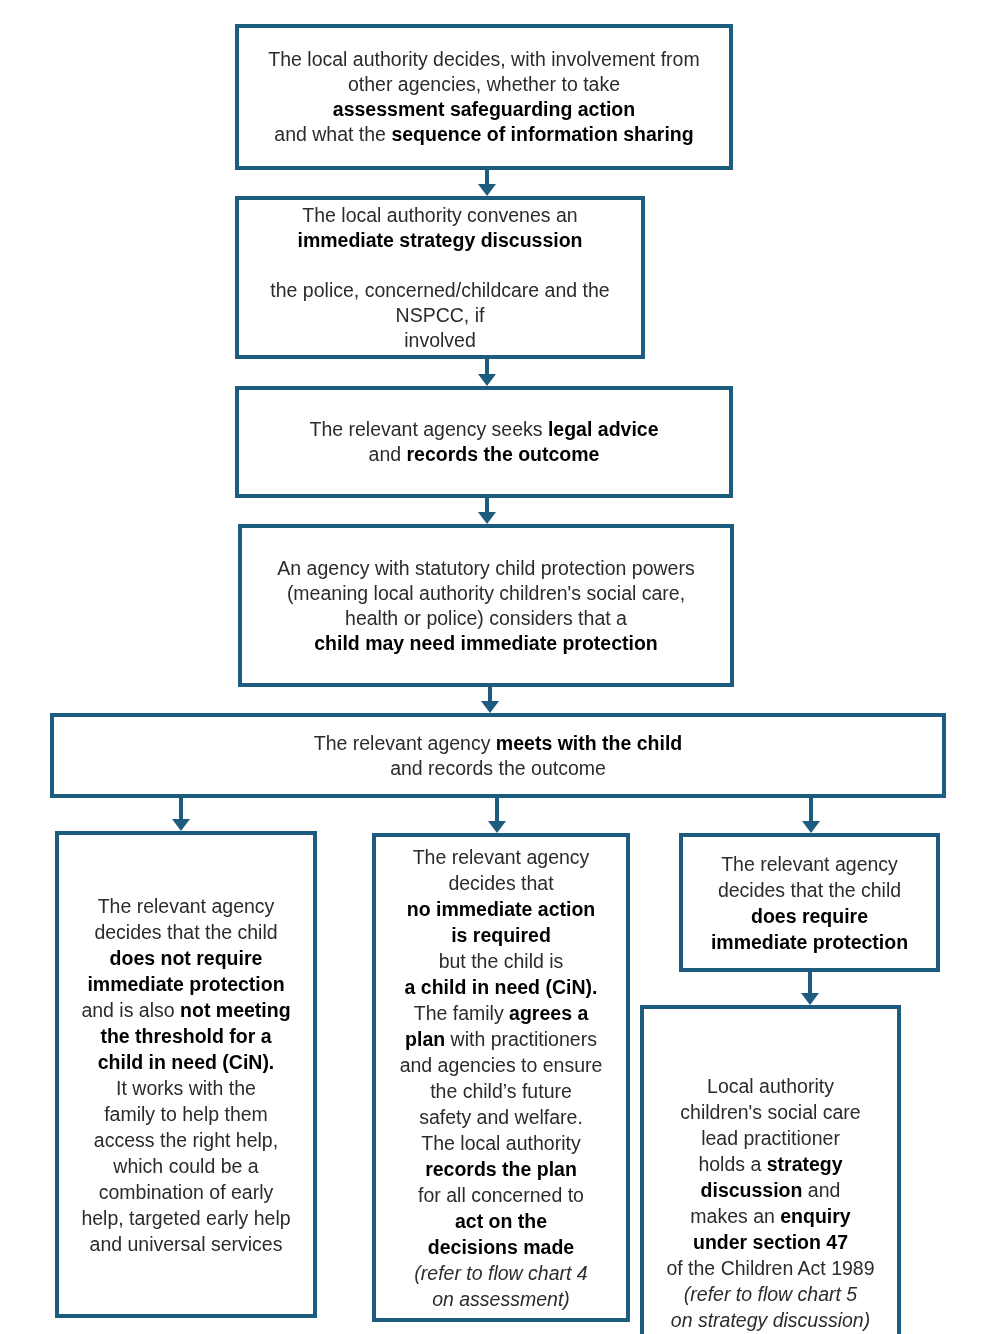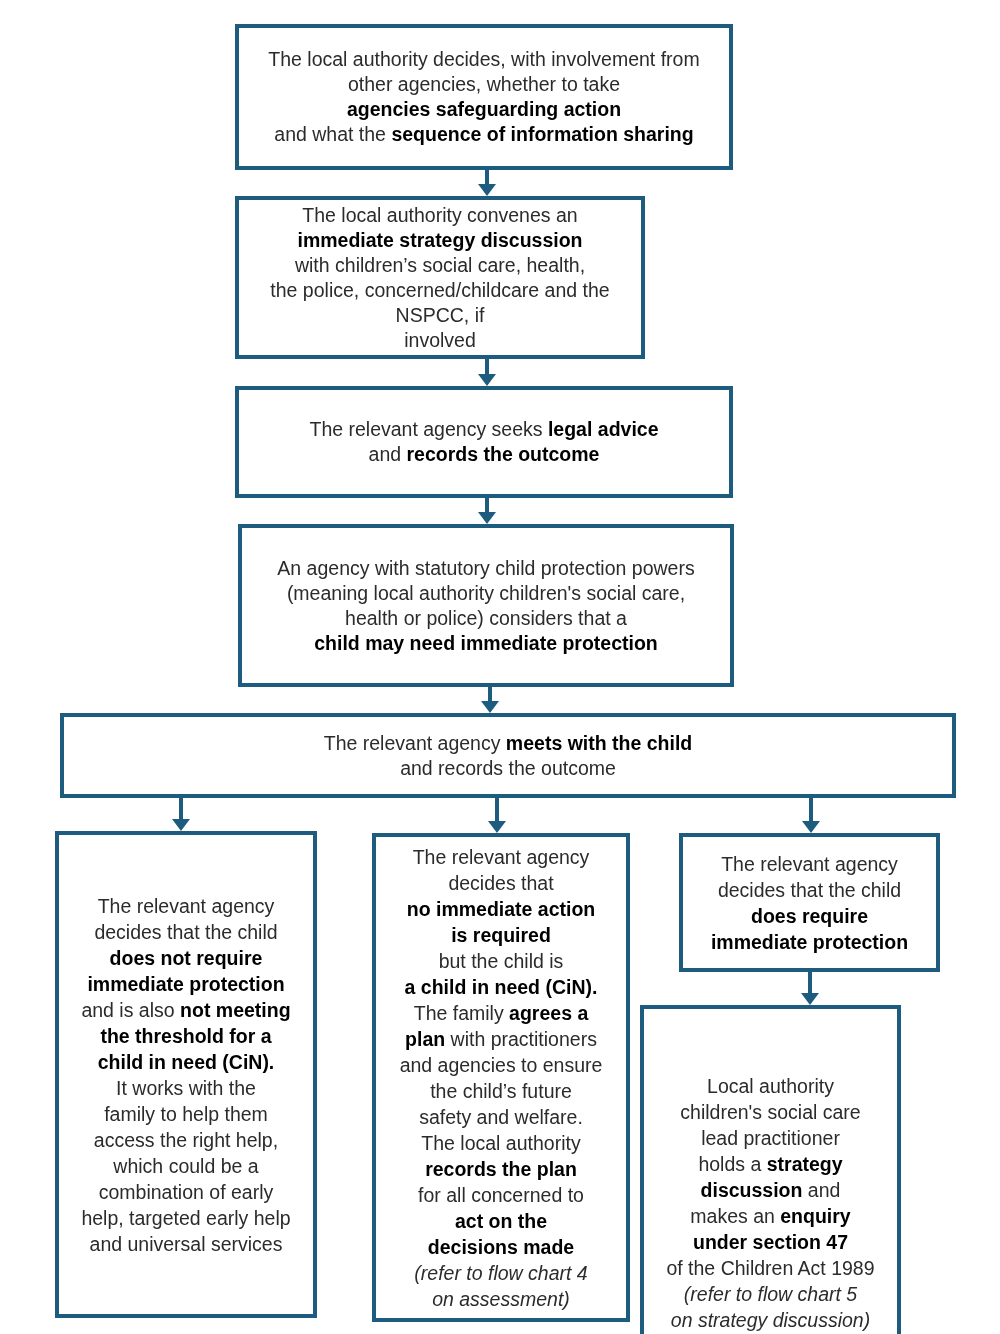--- a/index.html
+++ b/index.html
@@ -63,29 +63,29 @@
     border-top: 12px solid var(--accent);
     flex: 0 0 auto;
   }
 </style>
 </head>
 <body>
 
 <div class="canvas">
 
   <div class="box" style="left:235px; top:24px; width:498px; height:146px;">
-    <div class="inner"><span>The local authority decides, with involvement from</span><br><span>other agencies, whether to take</span><br><span class="b">agencies safeguarding action</span><br><span>and what the </span><span class="b">sequence of information sharing</span><br></div>
+    <div class="inner"><span>The local authority decides, with involvement from</span><br><span>other agencies, whether to take</span><br><span class="b">assessment safeguarding action</span><br><span>and what the </span><span class="b">sequence of information sharing</span><br></div>
   </div>
   <div class="arrow" style="left:478px; top:170px; width:18px; height:26px;">
     <div class="stem"></div>
     <div class="head"></div>
   </div>
 
   <div class="box" style="left:235px; top:196px; width:410px; height:163px;">
-    <div class="inner"><span>The local authority convenes an</span><br><span class="b">immediate strategy discussion</span><br><span>with children’s social care, health,</span><br><span>the police, concerned/childcare and the NSPCC, if</span><br><span>involved</span></div>
+    <div class="inner"><span>The local authority convenes an</span><br><span class="b">immediate strategy discussion</span><br><br><span>the police, concerned/childcare and the NSPCC, if</span><br><span>involved</span></div>
   </div>
   <div class="arrow" style="left:478px; top:359px; width:18px; height:27px;">
     <div class="stem"></div>
     <div class="head"></div>
   </div>
 
   <div class="box" style="left:235px; top:386px; width:498px; height:112px;">
     <div class="inner"><span>The relevant agency seeks </span><span class="b">legal advice</span><br><span>and </span><span class="b">records the outcome</span></div>
   </div>
   <div class="arrow" style="left:478px; top:498px; width:18px; height:26px;">
@@ -94,21 +94,21 @@
   </div>
 
   <div class="box" style="left:238px; top:524px; width:496px; height:163px;">
     <div class="inner"><span>An agency with statutory child protection powers</span><br><span>(meaning local authority children's social care,</span><br><span>health or police) considers that a</span><br><span class="b">child may need immediate protection</span></div>
   </div>
   <div class="arrow" style="left:481px; top:687px; width:18px; height:26px;">
     <div class="stem"></div>
     <div class="head"></div>
   </div>
 
-  <div class="box" style="left:60px; top:713px; width:896px; height:85px;">
+  <div class="box" style="left:50px; top:713px; width:896px; height:85px;">
     <div class="inner"><span>The relevant agency </span><span class="b">meets with the child</span><br><span>and records the outcome</span></div>
   </div>
 
   <div class="arrow" style="left:172px; top:798px; width:18px; height:33px;">
     <div class="stem"></div>
     <div class="head"></div>
   </div>
   <div class="arrow" style="left:488px; top:798px; width:18px; height:35px;">
     <div class="stem"></div>
     <div class="head"></div>

